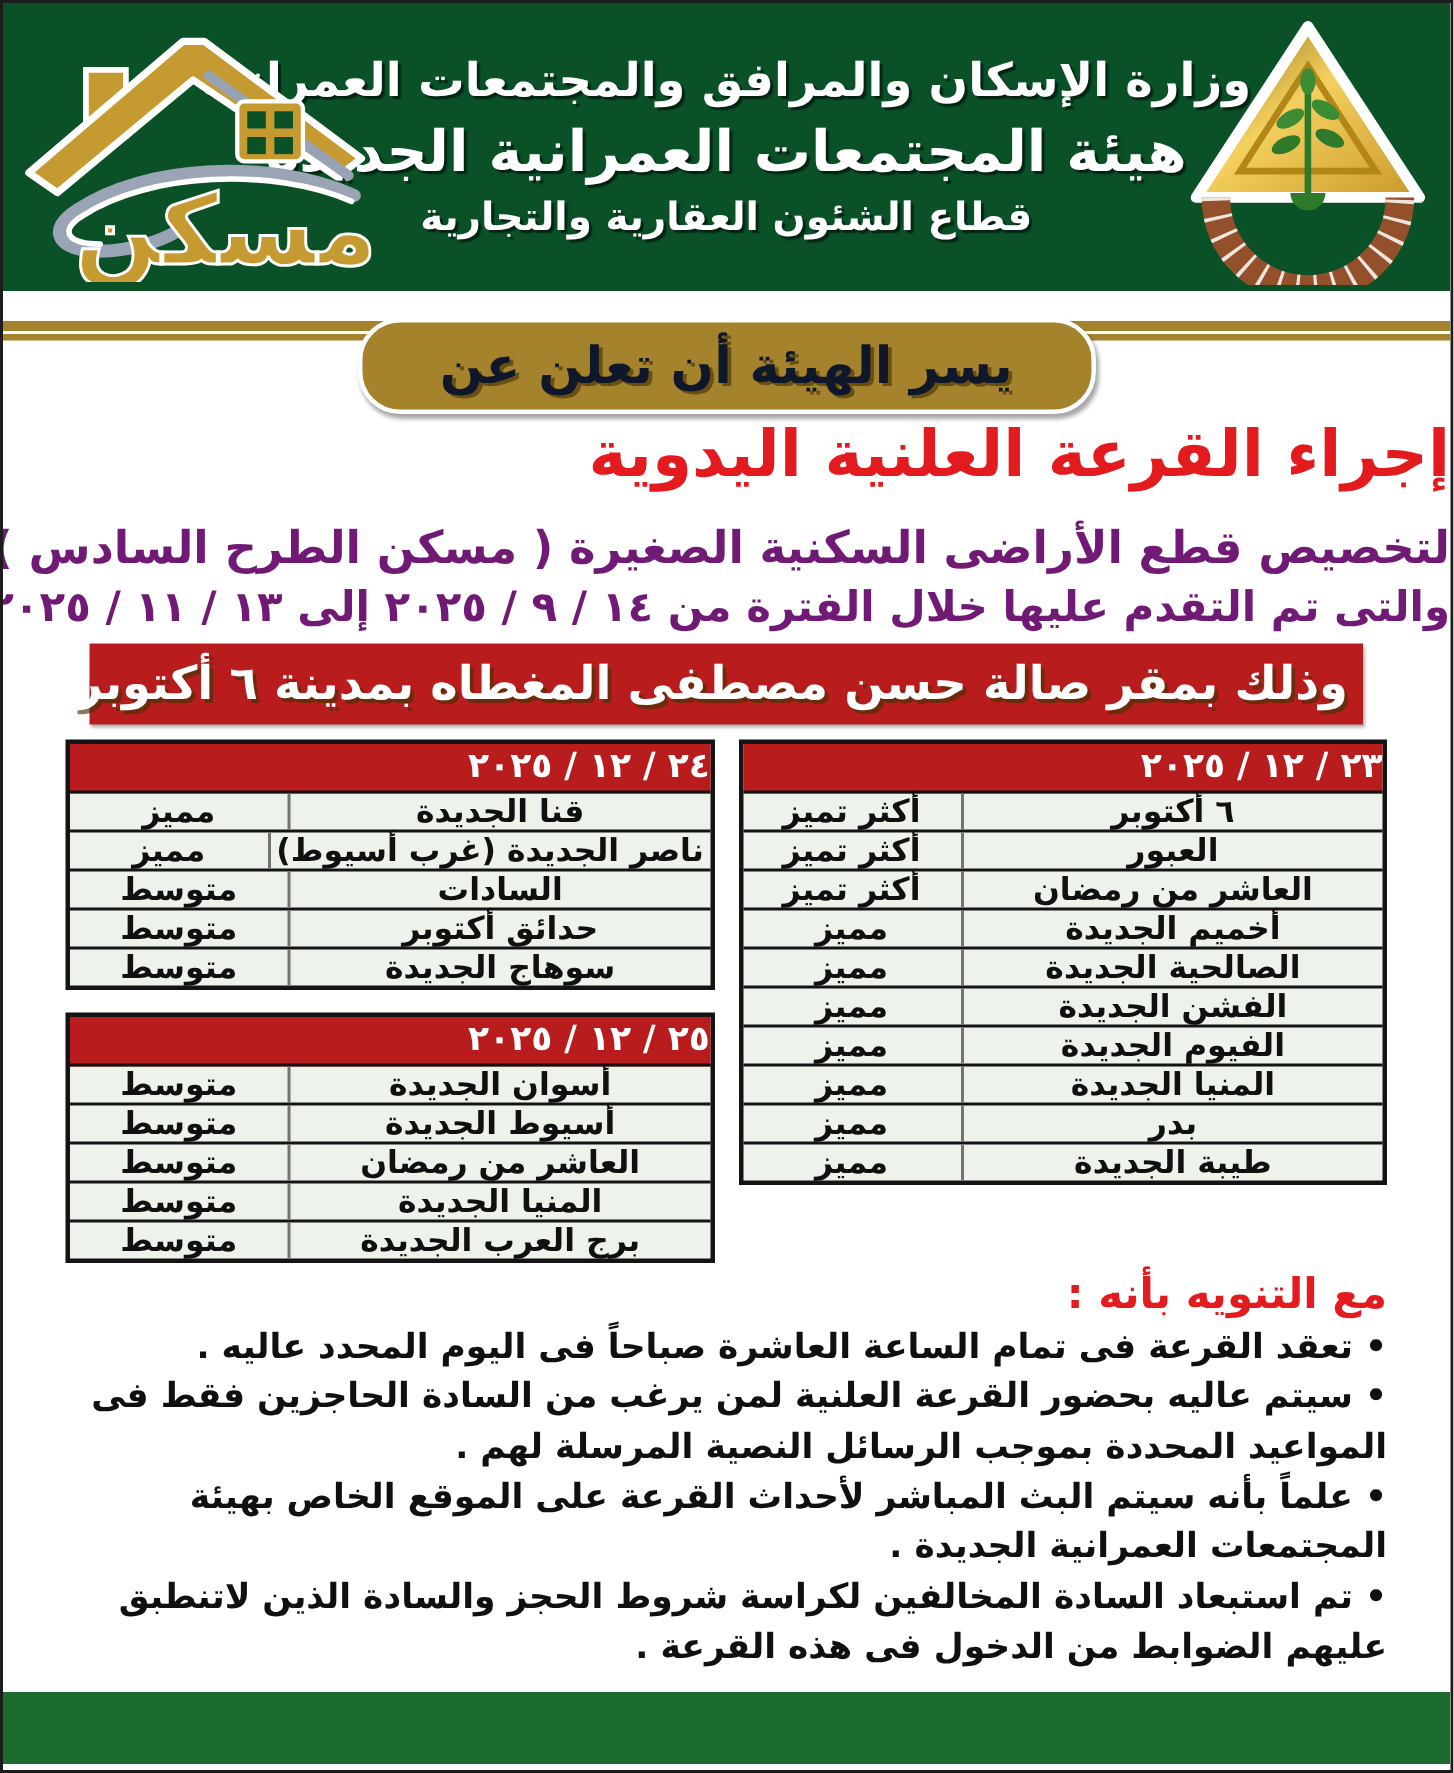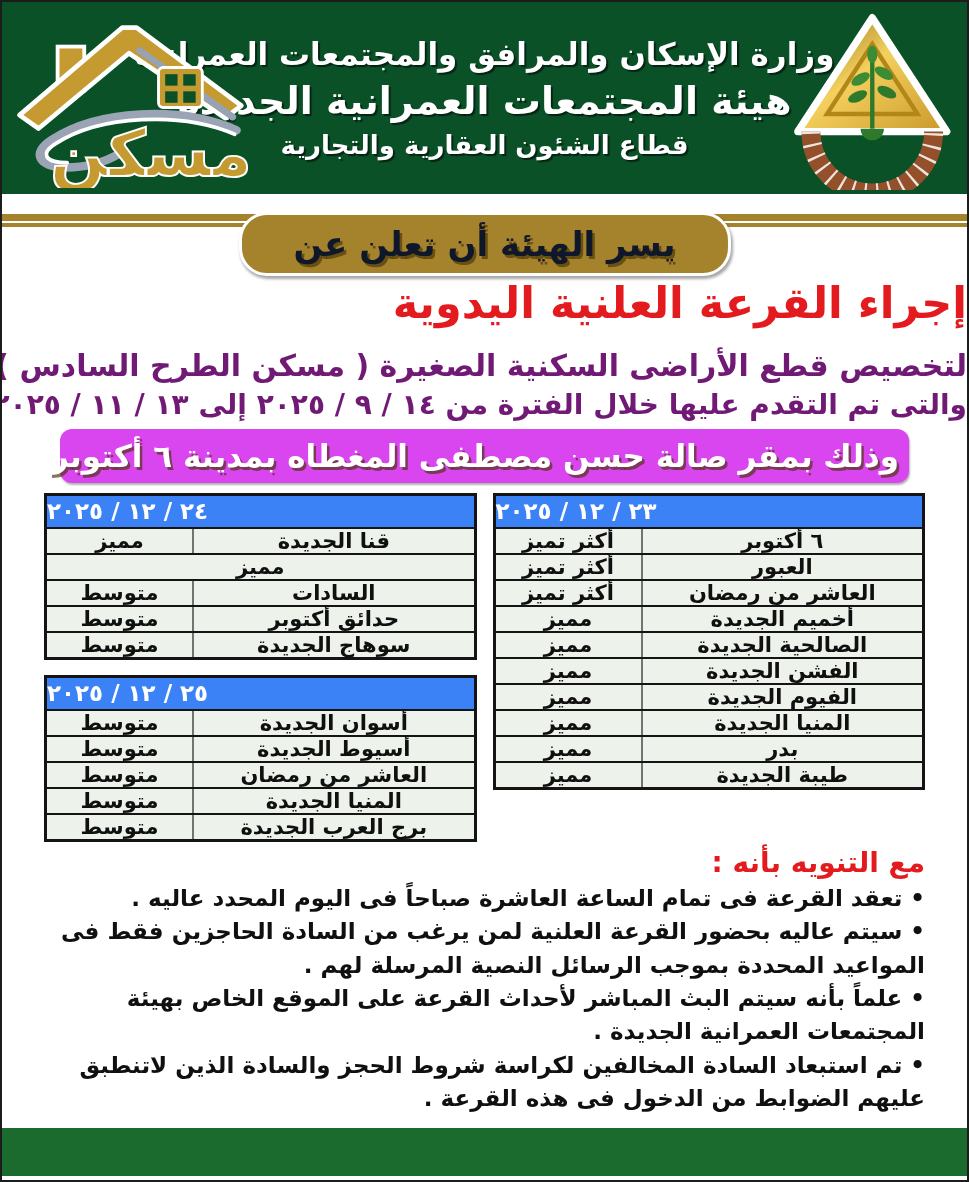--- a/index.html
+++ b/index.html
@@ -57,33 +57,33 @@
   .subtitle {
     margin-top: 20px; text-align: left;
     color: #701a75; font-size: 30px; font-weight: bold; white-space: nowrap;
   }
   .period {
     margin-top: 5px; text-align: center;
     color: #701a75; font-size: 28px; font-weight: bold; white-space: nowrap;
   }
   .venue-banner {
     margin: 8px 58px 0;
-    background: #d946ef; border-radius: 12px;
+    background: #b91c1c; border-radius: 0;
     box-shadow: 1px 2px 2px rgba(0,0,0,.3);
     padding: 9px 10px;
     text-align: center; color: #fff; font-size: 31px; font-weight: bold; white-space: nowrap;
     text-shadow: 2.5px 2.5px 0 rgba(70,50,5,.65);
   }
   
   .tables { display: flex; gap: 16px; padding: 0 42px; margin-top: 10px; flex: 0 0 auto; }
   .tcol { flex: 1; display: flex; flex-direction: column; }
   .tcol .table + .table { margin-top: 15px; }
   .table { border: 3px solid #141414; background: #edf2ea; height: fit-content; }
   .thead {
-    background: #3b82f6; color: #fff; text-align: left;
+    background: #b91c1c; color: #fff; text-align: right;
     font-weight: bold; font-size: 23px; padding: 2px 0 3px;
     border-bottom: 2px solid #141414; white-space: nowrap;
     letter-spacing: 2px;
   }
   .trow { display: flex; border-bottom: 2px solid #141414; }
   .trow:last-child { border-bottom: none; }
   .cell {
     padding: 0 4px; font-weight: bold; font-size: 21px;
     text-align: center; color: #101010; white-space: nowrap;
     display: flex; align-items: center; justify-content: center;
@@ -222,20 +222,21 @@
     </div>
     <div class="tcol">
       <div class="table">
         <div class="thead">٢٤ / ١٢ / ٢٠٢٥</div>
         <div>
             <div class="trow">
               <div class="cell city">قنا الجديدة</div>
               <div class="cell cat">مميز</div>
             </div>
             <div class="trow">
+              <div class="cell city">ناصر الجديدة (غرب أسيوط)</div>
               <div class="cell cat">مميز</div>
             </div>
             <div class="trow">
               <div class="cell city">السادات</div>
               <div class="cell cat">متوسط</div>
             </div>
             <div class="trow">
               <div class="cell city">حدائق أكتوبر</div>
               <div class="cell cat">متوسط</div>
             </div>

